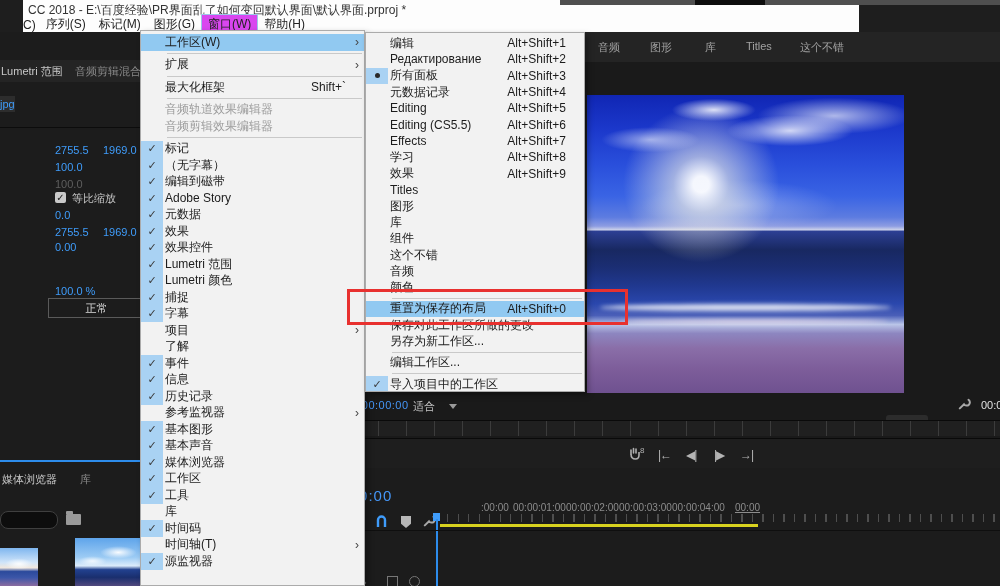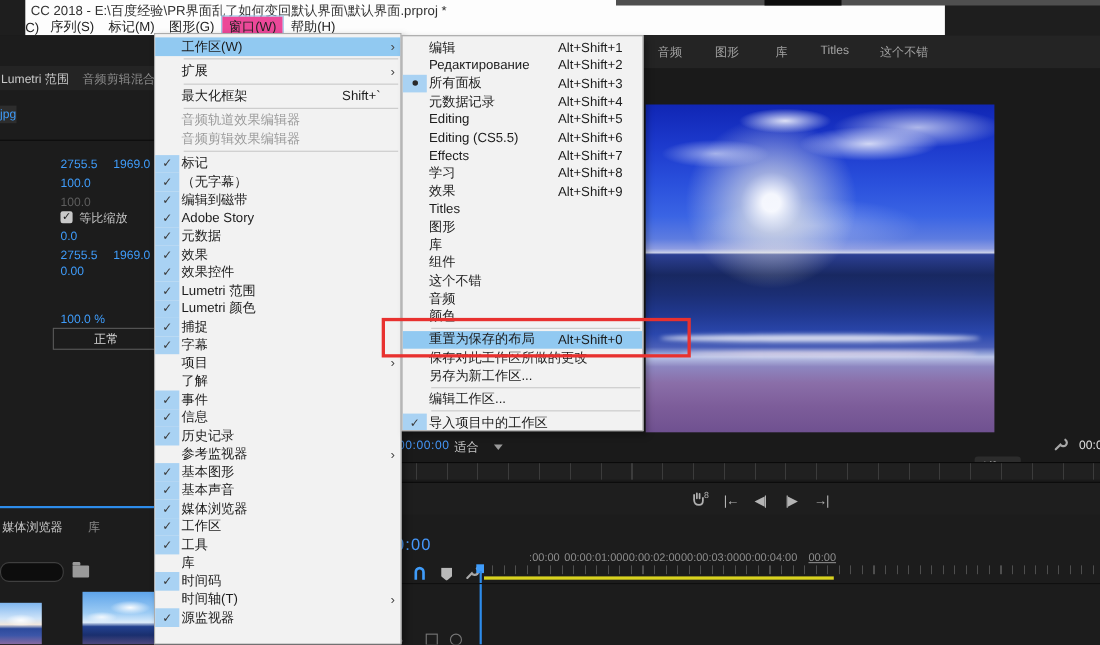--- a/index.html
+++ b/index.html
@@ -6,21 +6,21 @@
   body{width:1000px;height:586px;position:relative;overflow:hidden;background:#1e1e1e;
        font-family:"Liberation Sans","DejaVu Sans",sans-serif;}
   .abs{position:absolute}
   
   #titlebar{left:0;top:0;width:836px;height:32px;background:#fdfdfd;margin-left:23px;}
   #window-title{left:5px;top:2px;font-size:12px;color:#333;white-space:nowrap}
   #top-strip{left:560px;top:0;width:440px;height:5px;background:#4f4f4f}
   #top-strip-black{left:695px;top:0;width:70px;height:5px;background:#0d0d0d}
   #menubar{left:0;top:17px;height:15px;display:flex;align-items:center;font-size:12px;color:#222}
   .mb-item{padding:1px 6px;margin-right:1px;white-space:nowrap}
-  .mb-item.active{background:#ec4899;outline:1px solid #9cc6e8}
+  .mb-item.active{background:#d946ef;outline:1px solid #9cc6e8}
   .mb-frag{padding:1px 3px 1px 0}
   
   #ec-panel{left:0;top:32px;width:145px;height:554px;background:#1c1c1c;overflow:hidden}
   #ec-tabs{left:0;top:28px;width:145px;height:22px;background:#242424;color:#c8c8c8;font-size:11px}
   #ec-tab1{left:1px;top:4px}
   #ec-tab2{left:75px;top:4px;color:#8a8a8a;white-space:nowrap}
   #ec-cliptab{left:0;top:64px;background:#2d2d2d;color:#3f9cfa;font-size:11px;padding:2px 0}
   .ec-sep{left:0;width:145px;height:1px;background:#0c0c0c}
   .ec-val{position:absolute;font-size:11px;color:#3f9cfa;white-space:nowrap}
   .ec-val.muted{color:#5e5e5e}

